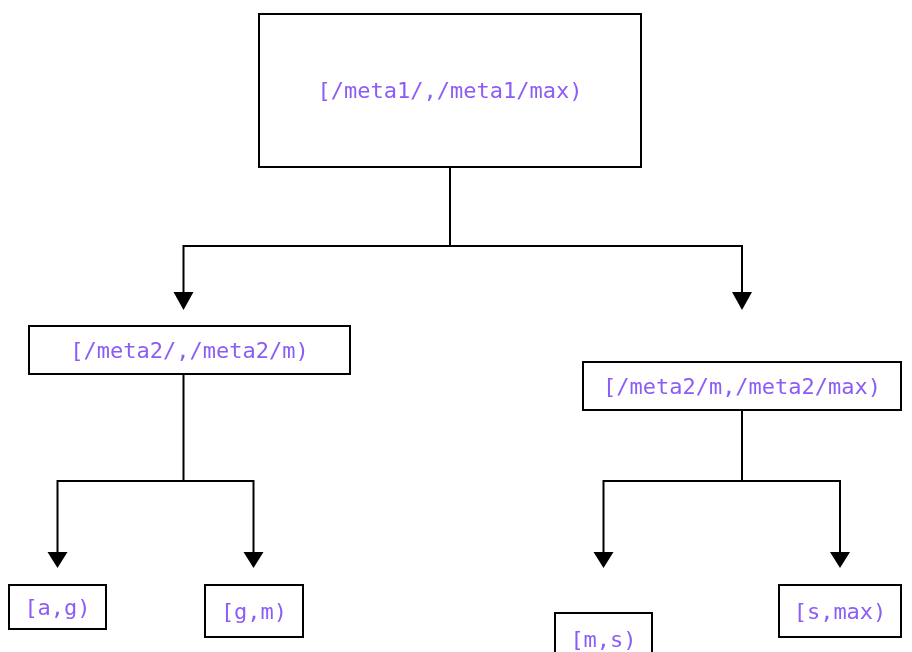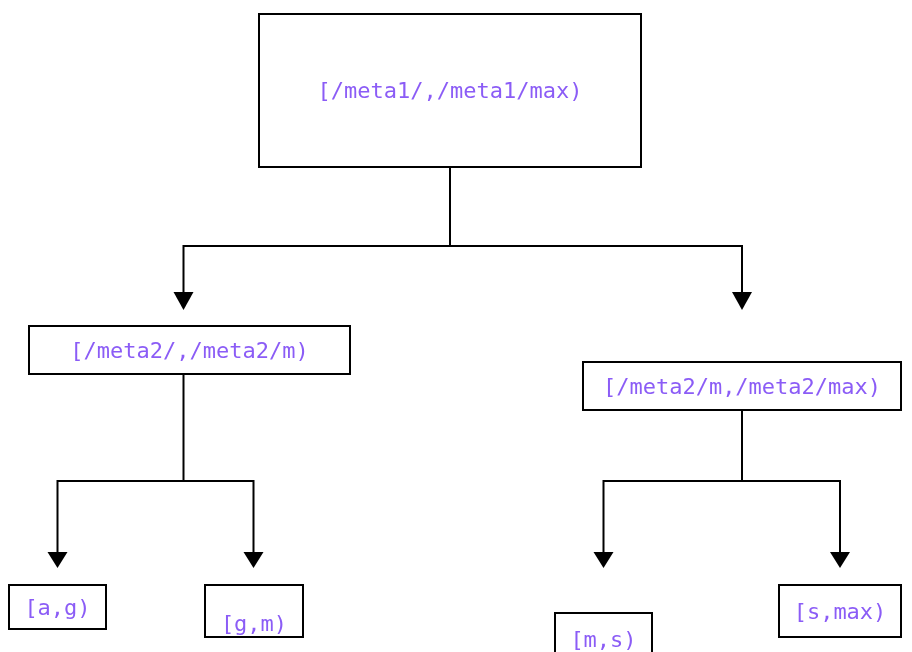--- a/index.html
+++ b/index.html
@@ -32,21 +32,21 @@
     justify-content: center;
     font-size: 22px;
     color: #8b5cf6;
     white-space: pre;
     letter-spacing: 0;
   }
   .node-root    { left: 258px; top: 13px;  width: 384px; height: 155px; }
   .node-l2-left { left: 28px;  top: 325px; width: 323px; height: 50px; }
   .node-l2-right{ left: 582px; top: 325px; width: 320px; height: 50px; margin-top: 36px; }
   .node-leaf-ag   { left: 8px;   top: 584px; width: 99px;  height: 46px; }
-  .node-leaf-gm   { left: 204px; top: 584px; width: 100px; height: 54px; align-items: flex-end; }
+  .node-leaf-gm   { left: 204px; top: 584px; width: 100px; height: 54px; }
   .node-leaf-ms   { left: 554px; top: 612px; width: 99px;  height: 54px; }
   .node-leaf-smax { left: 778px; top: 584px; width: 124px; height: 54px; text-align: center; }
   .cline {
     fill: none;
     stroke: #000000;
     stroke-width: 2;
   }
   .ahead {
     fill: #000000;
     stroke: none;

